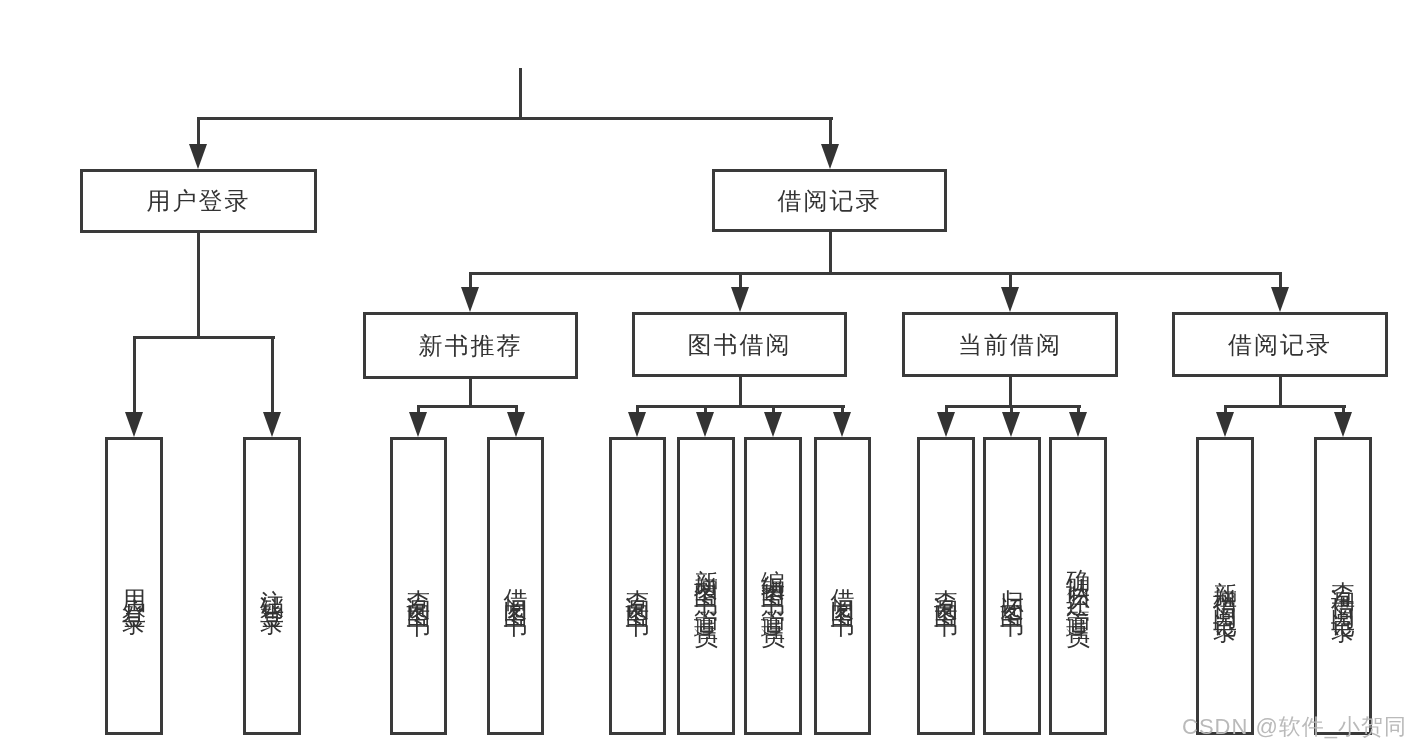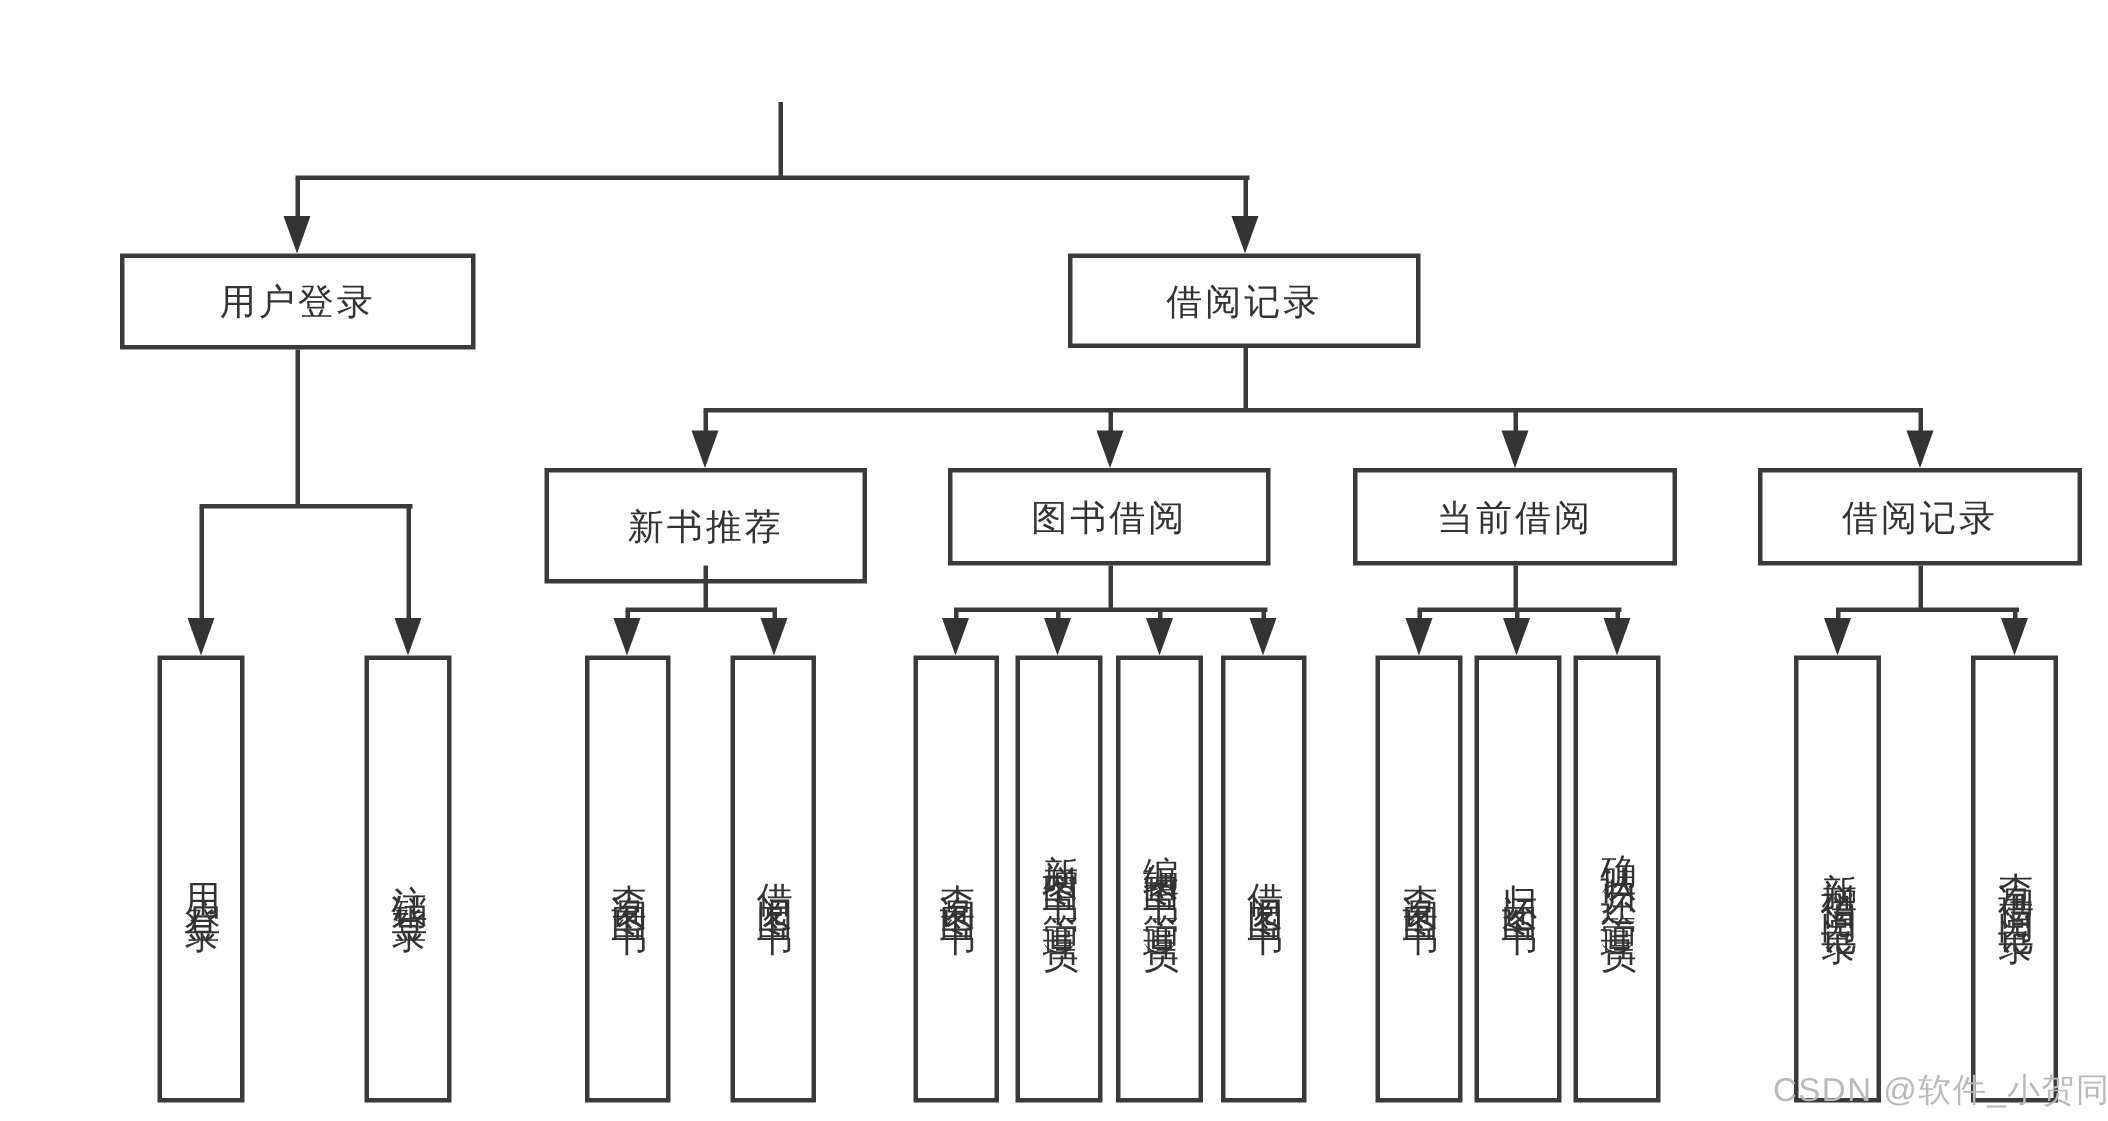--- a/index.html
+++ b/index.html
@@ -61,21 +61,21 @@
   <div class="hl" style="left:469px;top:272px;width:813px;"></div>
   <div class="vl" style="left:469px;top:274px;height:14px;"></div>
   <div class="ar" style="left:461px;top:287px;"></div>
   <div class="vl" style="left:739px;top:274px;height:14px;"></div>
   <div class="ar" style="left:731px;top:287px;"></div>
   <div class="vl" style="left:1009px;top:274px;height:14px;"></div>
   <div class="ar" style="left:1001px;top:287px;"></div>
   <div class="vl" style="left:1279px;top:274px;height:14px;"></div>
   <div class="ar" style="left:1271px;top:287px;"></div>
 
-  <div class="box" style="left:363px;top:312px;width:215px;height:77px;">
+  <div class="box" style="left:363px;top:312px;width:215px;height:67px;">
     <span>新书推荐</span>
   </div>
   <div class="box" style="left:632px;top:312px;width:215px;height:65px;">
     <span>图书借阅</span>
   </div>
   <div class="box" style="left:902px;top:312px;width:216px;height:65px;">
     <span>当前借阅</span>
   </div>
   <div class="box" style="left:1172px;top:312px;width:216px;height:65px;">
     <span>借阅记录</span>

